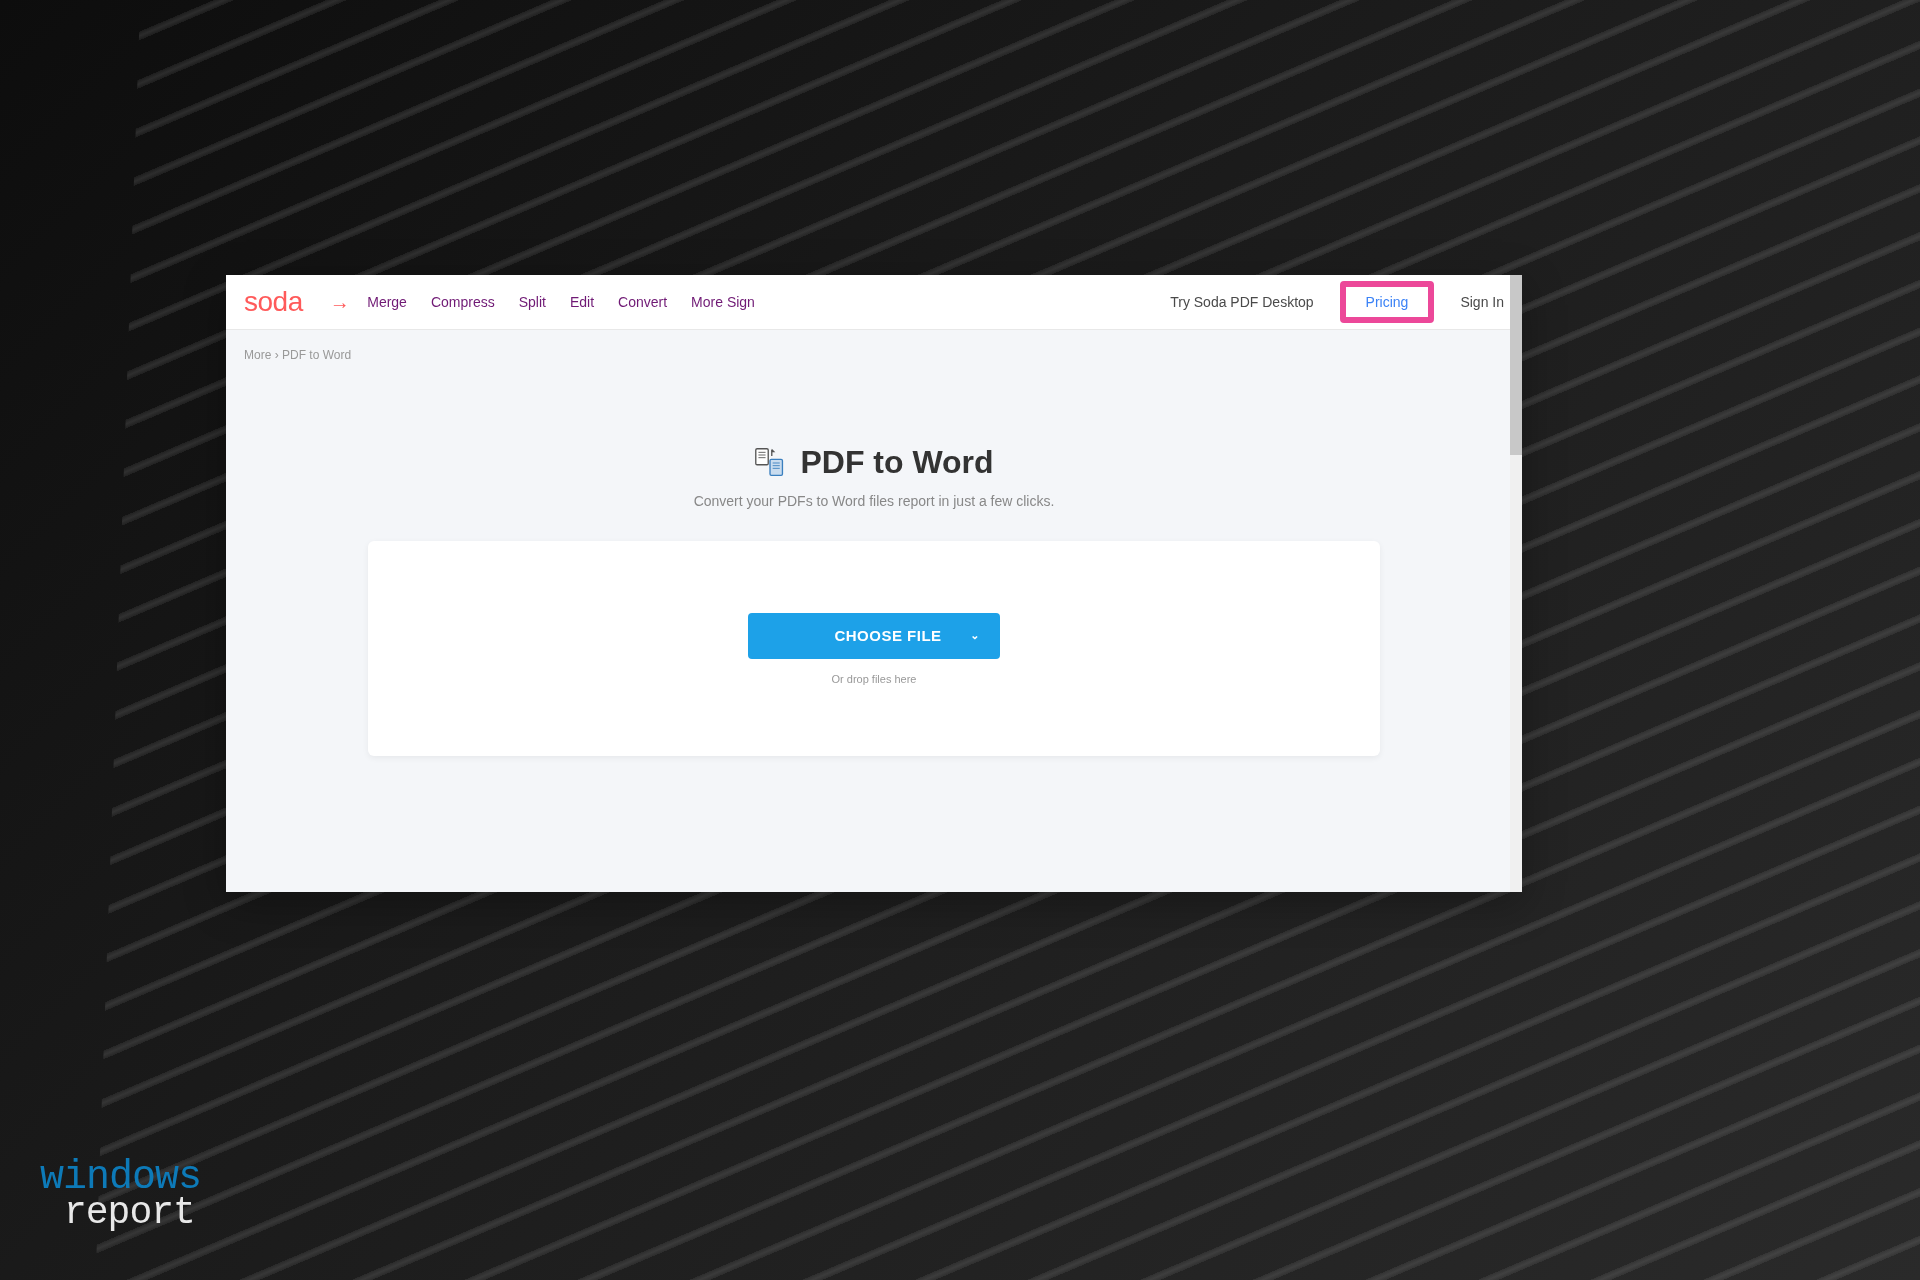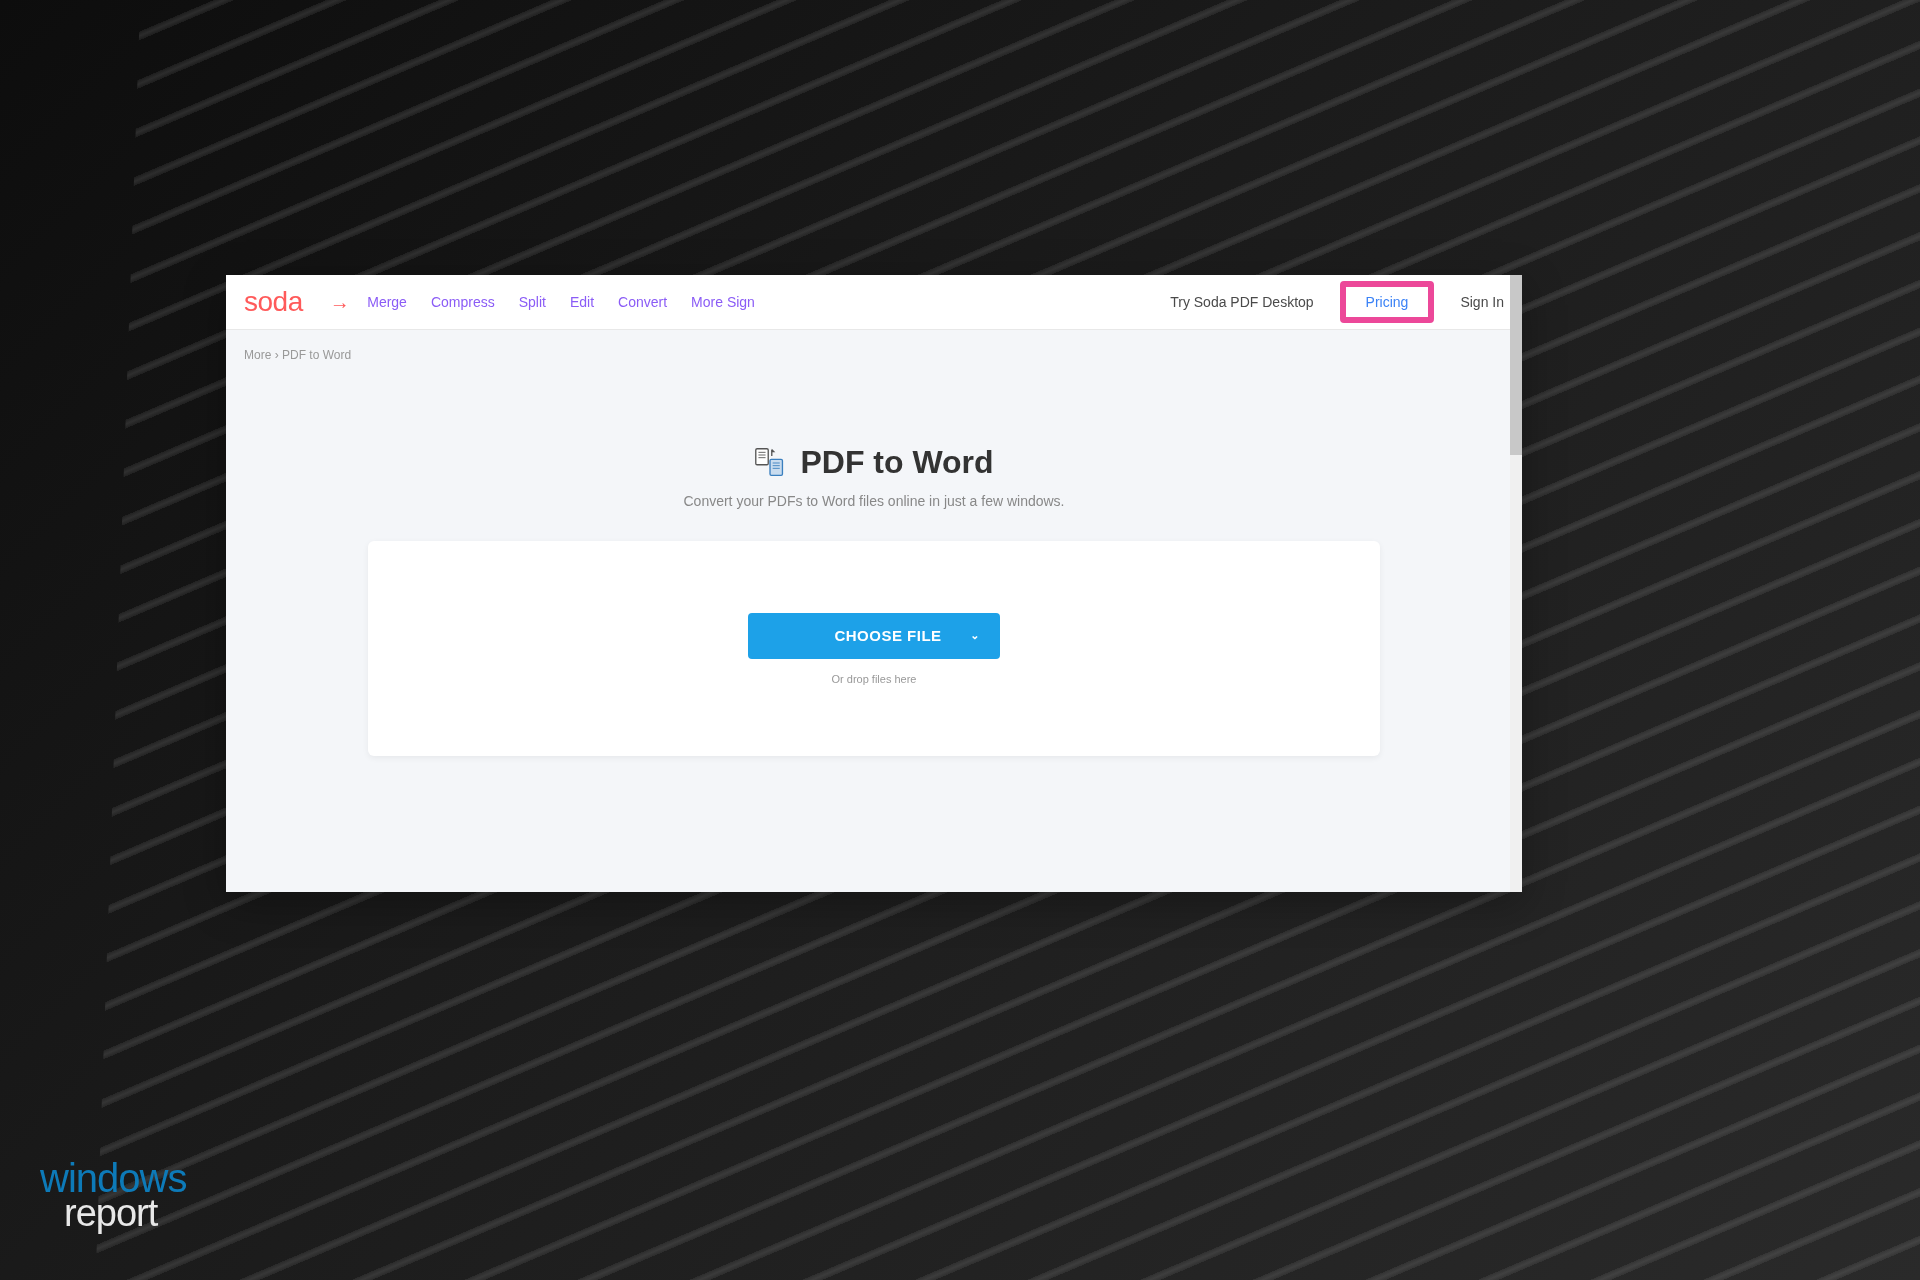--- a/index.html
+++ b/index.html
@@ -109,21 +109,21 @@
     }
 
     .nav {
       display: flex;
       gap: 24px;
       flex: 1;
     }
 
     .nav-item {
       font-size: 14px;
-      color: #8b5cf6;
+      color: #701a75;
       cursor: pointer;
     }
 
     .header-right {
       display: flex;
       align-items: center;
       gap: 26px;
     }
 
     .try-desktop {
@@ -236,20 +236,21 @@
       margin-top: 14px;
       font-size: 11px;
       color: #999;
     }
 
     .watermark {
       position: absolute;
       bottom: 50px;
       left: 40px;
       color: #1e90d4;
+      font-family: Liberation Mono, monospace;
     }
 
     .watermark-windows {
       font-size: 40px;
       font-weight: 300;
       letter-spacing: -1px;
       color: #0d7ab8;
       line-height: 0.9;
     }
 
@@ -310,21 +311,21 @@
             <path d="M20 6 L20 2 L24 6 Z" fill="#555"></path>
             <path d="M20 3 L20 10" stroke="#555" stroke-width="1.5"></path>
             <rect x="18" y="14" width="14" height="18" rx="1.5" stroke="#3a7fbf" stroke-width="1.5" fill="#c9dcef"></rect>
             <line x1="21" y1="18" x2="29" y2="18" stroke="#3a7fbf" stroke-width="1"></line>
             <line x1="21" y1="21" x2="29" y2="21" stroke="#3a7fbf" stroke-width="1"></line>
             <line x1="21" y1="24" x2="29" y2="24" stroke="#3a7fbf" stroke-width="1"></line>
           </svg>
         </div>
         <h1 class="page-title">PDF to Word</h1>
       </div>
-      <div class="page-subtitle">Convert your PDFs to Word files online in just a few windows.</div>
+      <div class="page-subtitle">Convert your PDFs to Word files report in just a few clicks.</div>
 
       <div class="upload-card">
         <button class="choose-file-button">
           <span>CHOOSE FILE</span>
           <span class="chevron">⌄</span>
         </button>
         <div class="drop-text">Or drop files here</div>
       </div>
     </div>
   </div>

